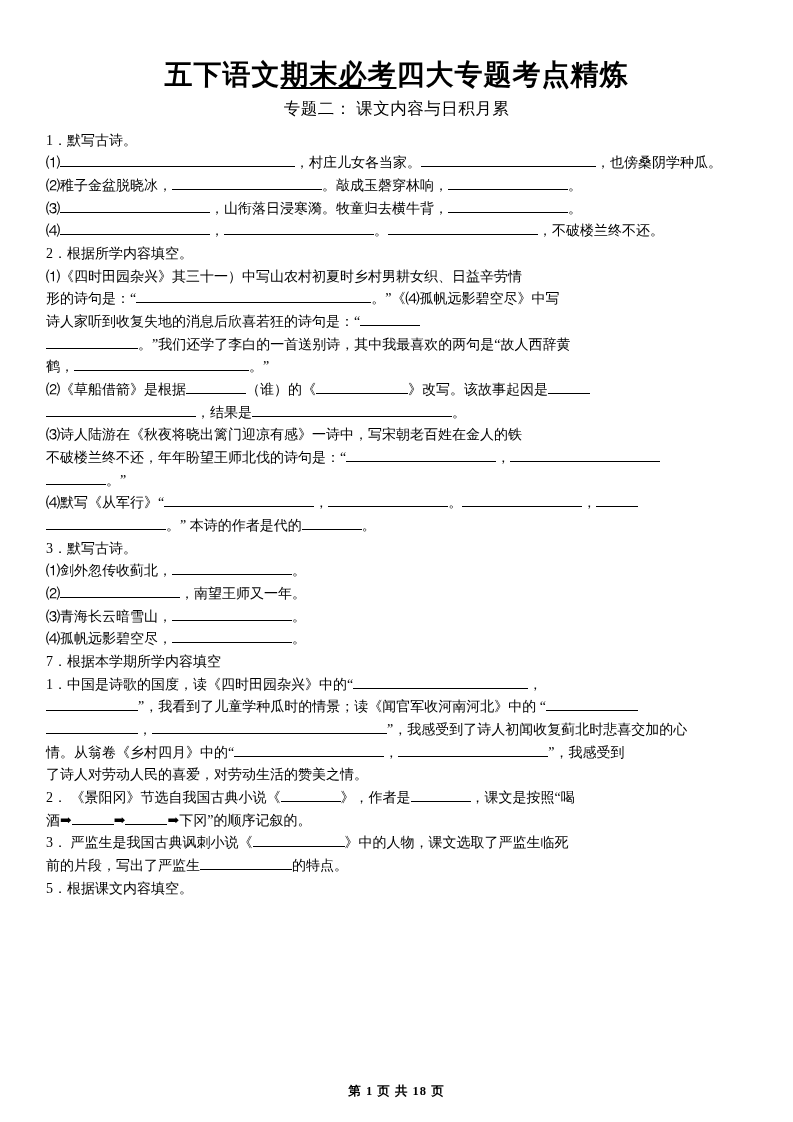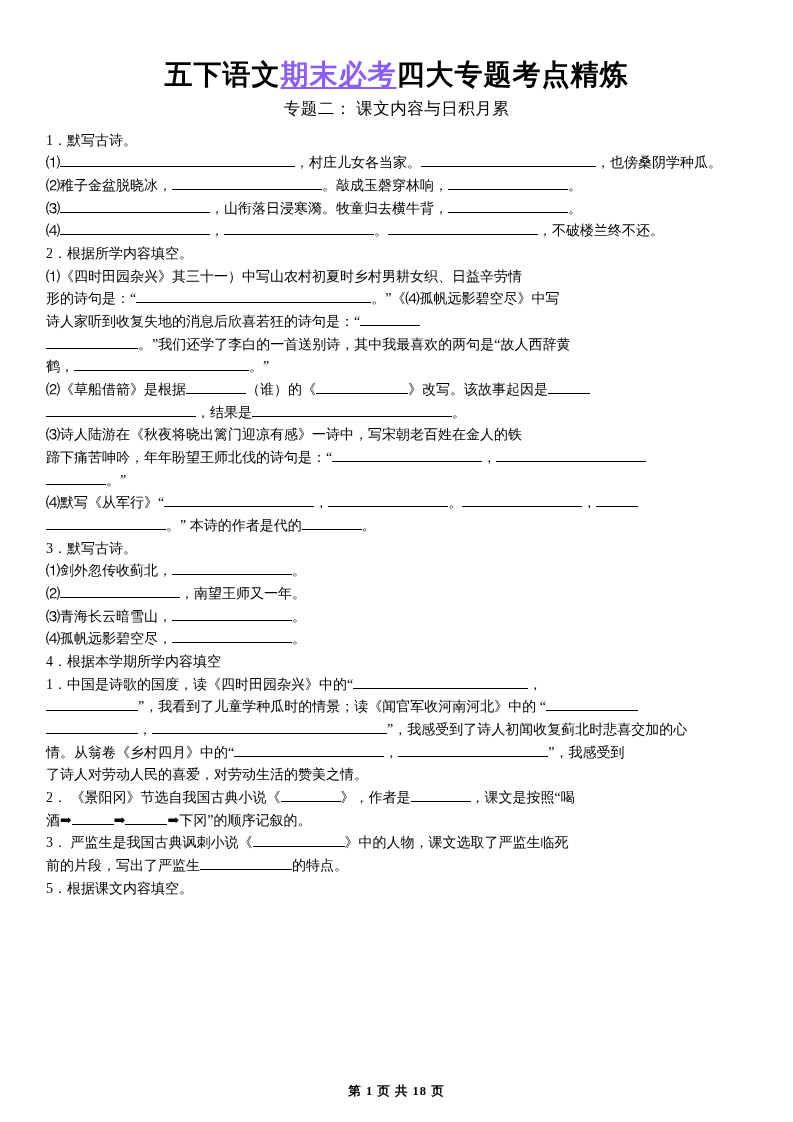--- a/index.html
+++ b/index.html
@@ -23,21 +23,21 @@
   .title {
     text-align: center;
     font-size: 28px;
     font-weight: bold;
     letter-spacing: 1px;
     margin: 16px 0 6px 0;
     line-height: 1.2;
     white-space: nowrap;
   }
   .title .hl {
-    color: #8b5cf6;
+    color: #000000;
     text-decoration: underline;
     text-underline-offset: 3px;
   }
   .subtitle {
     text-align: center;
     font-size: 16.5px;
     margin: 2px 0 10px 0;
     letter-spacing: 0.5px;
   }
   .body {
@@ -118,21 +118,21 @@
       <span>鹤，</span><span class="u u-xxl"></span><span>。”</span>
     </p>
     <p class="ln">
       <span>⑵《草船借箭》是根据</span><span class="u u-s"></span><span>（谁）的《</span><span class="u u-m"></span><span>》改写。该故事起因是</span><span class="u u-xs"></span>
     </p>
     <p class="ln">
       <span class="u u-xl"></span><span>，结果是</span><span class="u u-w"></span><span>。</span>
     </p>
     <p class="ln">⑶诗人陆游在《秋夜将晓出篱门迎凉有感》一诗中，写宋朝老百姓在金人的铁</p>
     <p class="ln">
-      <span>蹄下痛苦呻吟，年年盼望王师北伐的诗句是：“</span><span class="u u-xl"></span><span>，</span><span class="u u-xl"></span>
+      <span>不破楼兰终不还，年年盼望王师北伐的诗句是：“</span><span class="u u-xl"></span><span>，</span><span class="u u-xl"></span>
     </p>
     <p class="ln">
       <span class="u u-s"></span><span>。”</span>
     </p>
     <p class="ln">
       <span>⑷默写《从军行》“</span><span class="u u-xl"></span><span>，</span><span class="u u-l"></span><span>。</span><span class="u u-l"></span><span>，</span><span class="u u-xs"></span>
     </p>
     <p class="ln">
       <span class="u u-l"></span><span>。” 本诗的作者是</span><span>代的</span><span class="u u-s"></span><span>。</span>
     </p>
@@ -144,21 +144,21 @@
     <p class="ln">
       <span>⑵</span><span class="u u-l"></span><span>，南望王师又一年。</span>
     </p>
     <p class="ln">
       <span>⑶青海长云暗雪山，</span><span class="u u-l"></span><span>。</span>
     </p>
     <p class="ln">
       <span>⑷孤帆远影碧空尽，</span><span class="u u-l"></span><span>。</span>
     </p>
 
-    <p class="ln">4．根据本学期所学内容填空</p>
+    <p class="ln">7．根据本学期所学内容填空</p>
     <p class="ln">
       <span>1．中国是诗歌的国度，读《四时田园杂兴》中的“</span><span class="u u-xxl"></span><span>，</span>
     </p>
     <p class="ln">
       <span class="u u-m"></span><span>”，我看到了儿童学种瓜时的情景；读《闻官军收河南河北》中的 “</span><span class="u u-m"></span>
     </p>
     <p class="ln">
       <span class="u u-m"></span><span>，</span><span class="u u-ww"></span><span>”，我感受到了诗人初闻收复蓟北时悲喜交加的心</span>
     </p>
     <p class="ln">

